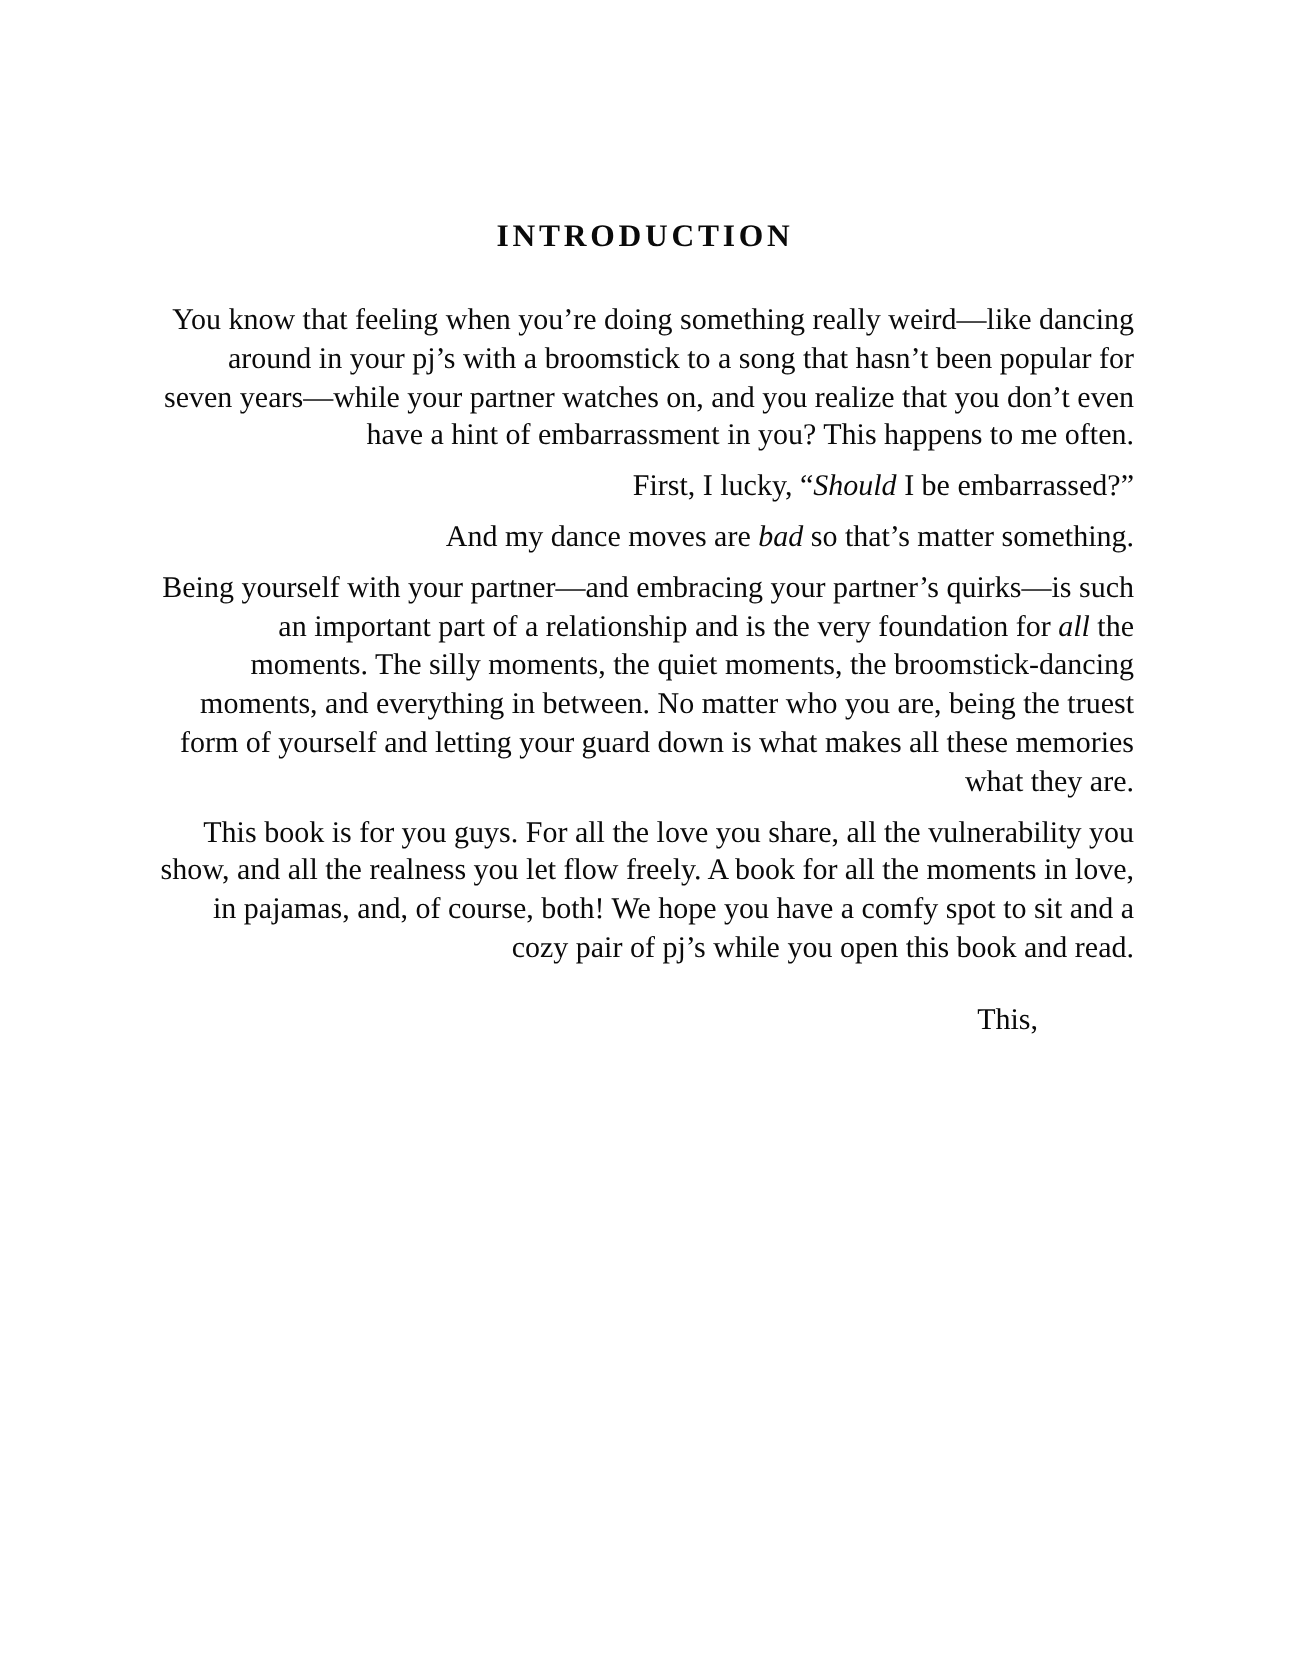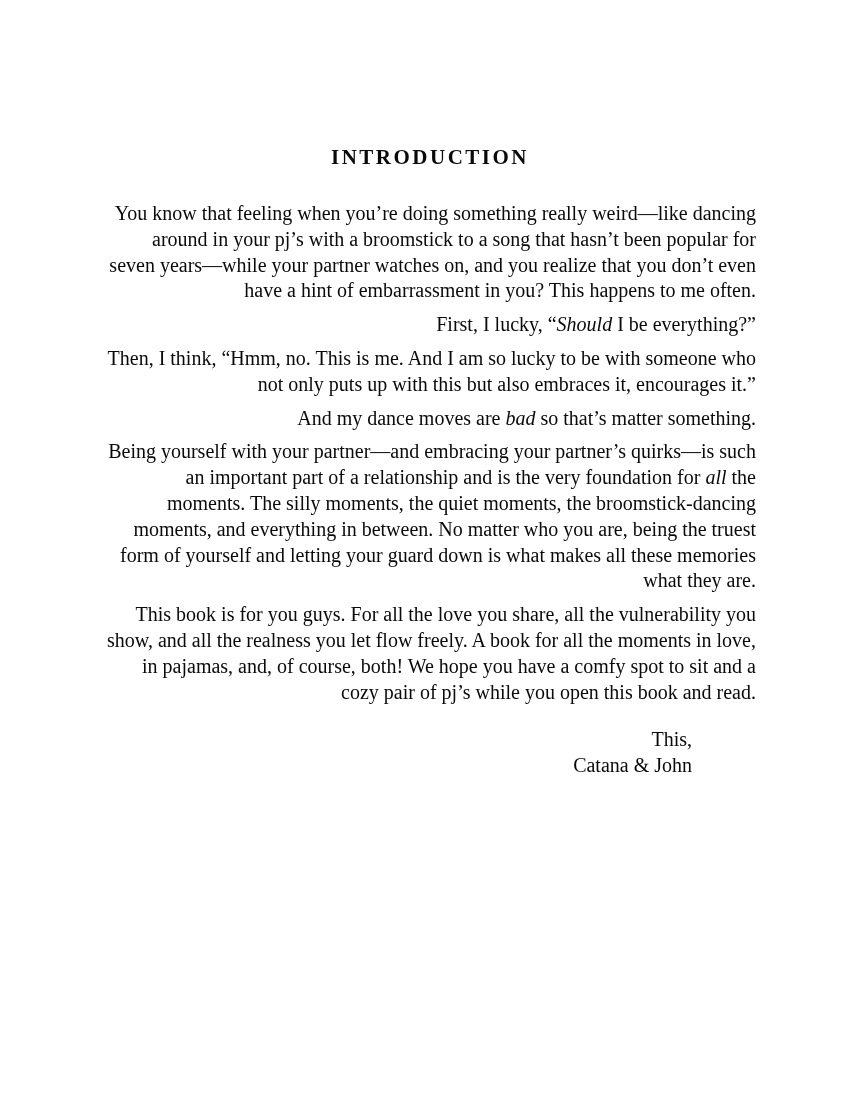--- a/index.html
+++ b/index.html
@@ -45,25 +45,23 @@
 </style>
 </head>
 <body>
 
 <div class="page">
 
   <h1 class="chapter-title">INTRODUCTION</h1>
 
   <div class="body-text">
     <p><span>You know that feeling when you’re doing something really weird—like dancing around in your pj’s with a broomstick to a song that hasn’t been popular for seven years—while your partner watches on, and you realize that you don’t even have a hint of embarrassment in you? This happens to me often.</span></p>
-    <p><span>First, I lucky, “</span><i>Should</i><span> I be everything?”</span></p>
-    <p><span>Then, I think, “Hmm, no. This is me. And I am so lucky to be with someone who not only puts up with this but also embraces it, encourages it.”</span></p>
+    <p><span>First, I lucky, “</span><i>Should</i><span> I be embarrassed?”</span></p>
     <p><span>And my dance moves are </span><i>bad</i><span> so that’s matter something.</span></p>
     <p><span>Being yourself with your partner—and embracing your partner’s quirks—is such an important part of a relationship and is the very foundation for </span><i>all</i><span> the moments. The silly moments, the quiet moments, the broomstick-dancing moments, and everything in between. No matter who you are, being the truest form of yourself and letting your guard down is what makes all these memories what they are.</span></p>
     <p><span>This book is for you guys. For all the love you share, all the vulnerability you show, and all the realness you let flow freely. A book for all the moments in love, in pajamas, and, of course, both! We hope you have a comfy spot to sit and a cozy pair of pj’s while you open this book and read.</span></p>
   </div>
 
   <div class="signature">
     <div>This,</div>
-    <div>Catana &amp; John</div>
   </div>
 
 </div>
 
 </body></html>

